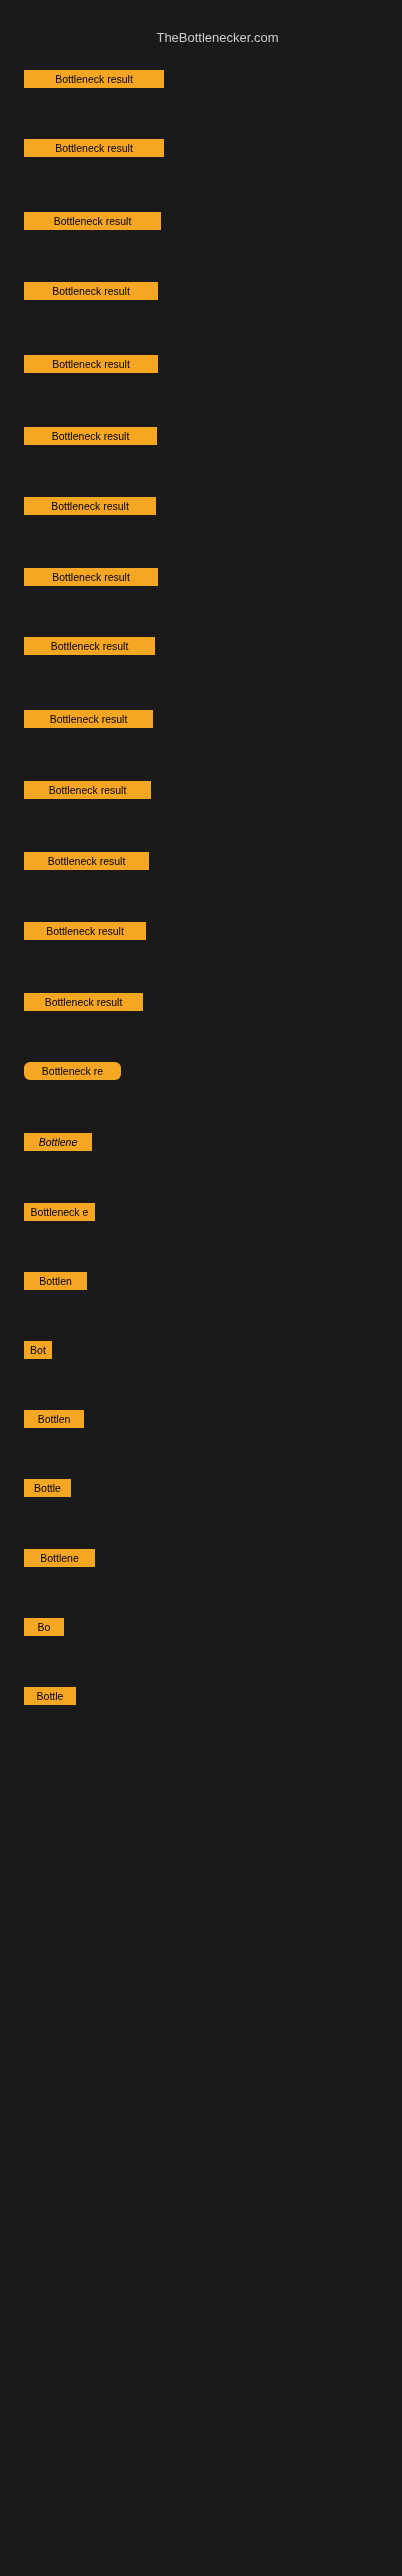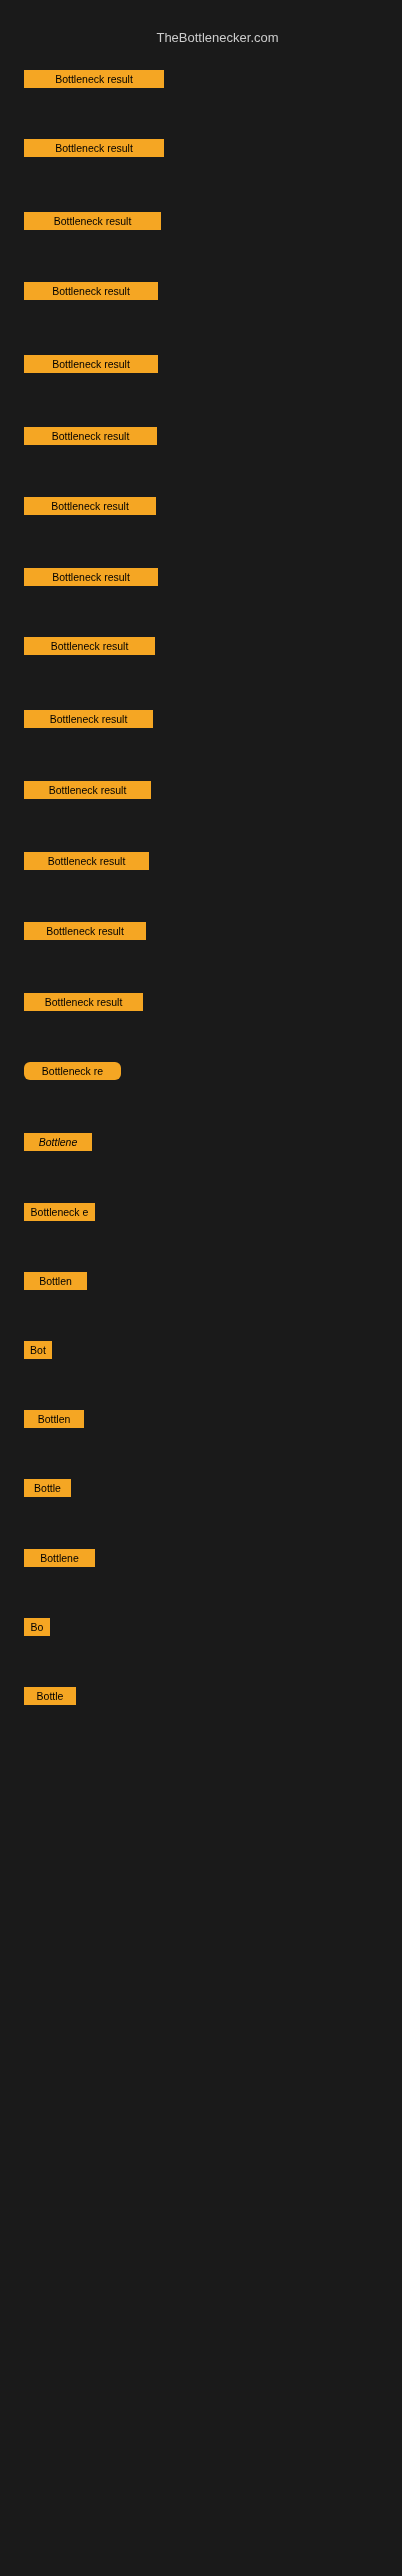--- a/index.html
+++ b/index.html
@@ -58,16 +58,16 @@
     <div class="bottleneck-item" style="top: 898px; width: 122px;">Bottleneck result</div>
     <div class="bottleneck-item" style="top: 969px; width: 119px;">Bottleneck result</div>
     <div class="bottleneck-item" style="top: 1038px; width: 97px; border-radius: 6px;">Bottleneck re</div>
     <div class="bottleneck-item" style="top: 1109px; width: 68px; font-style: italic;">Bottlene</div>
     <div class="bottleneck-item" style="top: 1179px; width: 71px;">Bottleneck e</div>
     <div class="bottleneck-item" style="top: 1248px; width: 63px;">Bottlen</div>
     <div class="bottleneck-item" style="top: 1317px; width: 28px;">Bot</div>
     <div class="bottleneck-item" style="top: 1386px; width: 60px;">Bottlen</div>
     <div class="bottleneck-item" style="top: 1455px; width: 47px;">Bottle</div>
     <div class="bottleneck-item" style="top: 1525px; width: 71px;">Bottlene</div>
-    <div class="bottleneck-item" style="top: 1594px; width: 26px;">Bo</div>
+    <div class="bottleneck-item" style="top: 1594px; width: 40px;">Bo</div>
     <div class="bottleneck-item" style="top: 1663px; width: 52px;">Bottle</div>
   </div>
 
 
 </body></html>

